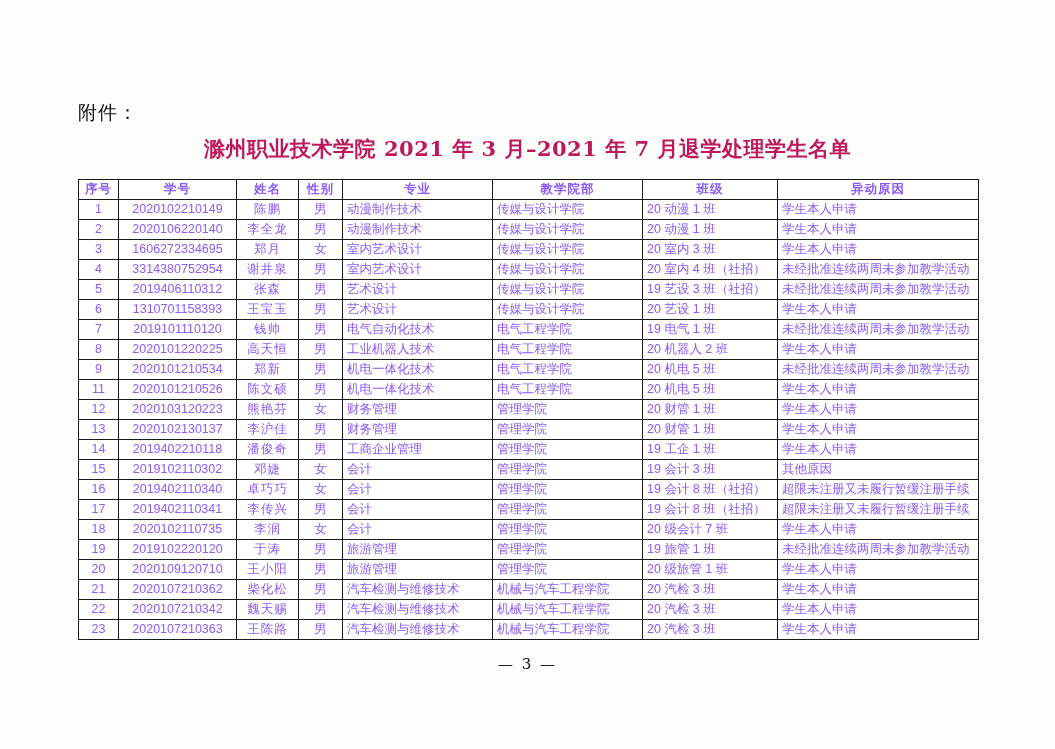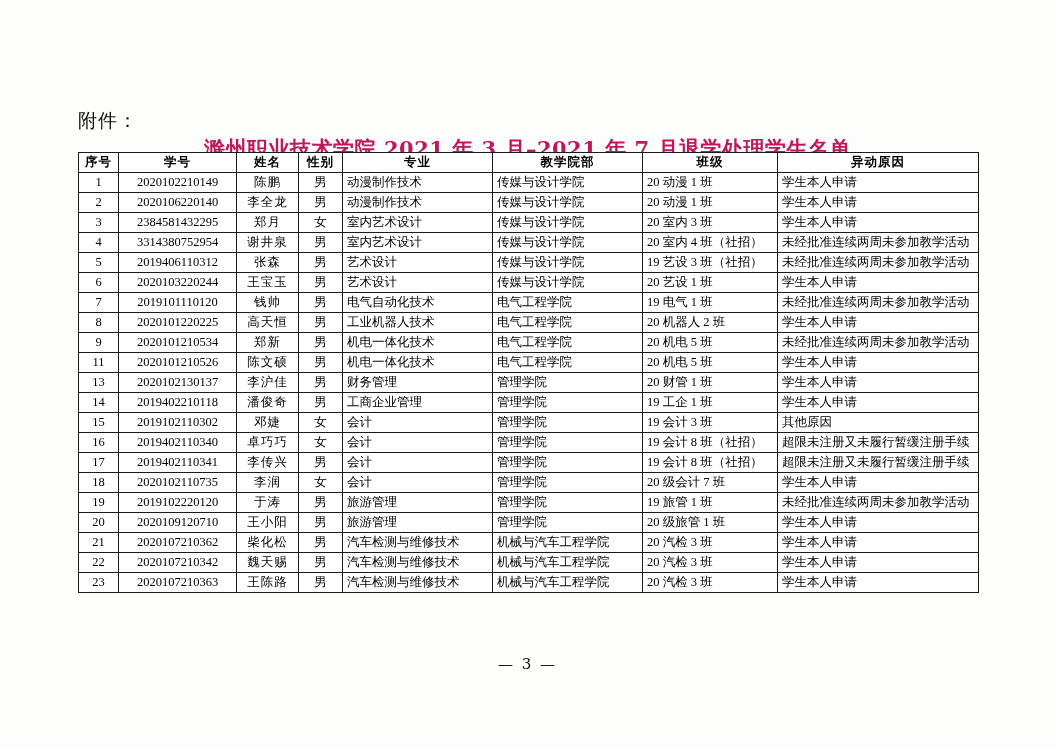--- a/index.html
+++ b/index.html
@@ -23,44 +23,43 @@
     background: #fdfdfb;
   }
   .attachment-label {
     position: absolute;
     left: 78px;
     top: 100px;
     font-family: "DejaVu Serif", "Liberation Serif", serif;
     font-size: 19px;
     letter-spacing: 1px;
     color: #111;
-    margin-top: 8px;
   }
   .doc-title {
     position: absolute;
     left: 0;
     top: 135px;
     width: 1055px;
     text-align: center;
     font-family: "DejaVu Serif", "Liberation Serif", serif;
     font-weight: bold;
     font-size: 21px;
     letter-spacing: 0.5px;
     color: #be185d;
   }
   table.roster {
     position: absolute;
     left: 78px;
-    top: 152px;
+    top: 179px;
     width: 900px;
     border-collapse: collapse;
     table-layout: fixed;
-    font-family: Liberation Serif, serif;
+    font-family: Liberation Sans, sans-serif;
     font-size: 12.5px;
-    color: #000000;
+    color: #8b5cf6;
     background: #fff;
   }
   table.roster th, table.roster td {
     border: 1px solid #1a1a1a;
     height: 19px;
     line-height: 19px;
     padding: 0 4px;
     white-space: nowrap;
     overflow: hidden;
   }
@@ -147,21 +146,21 @@
           <td class="c-sid">2020106220140</td>
           <td class="c-name">李全龙</td>
           <td class="c-sex">男</td>
           <td class="c-major">动漫制作技术</td>
           <td class="c-dept">传媒与设计学院</td>
           <td class="c-class">20 动漫 1 班</td>
           <td class="c-reason">学生本人申请</td>
         </tr>
         <tr>
           <td class="c-idx">3</td>
-          <td class="c-sid">2384581432295</td>
+          <td class="c-sid">1606272334695</td>
           <td class="c-name">郑月</td>
           <td class="c-sex">女</td>
           <td class="c-major">室内艺术设计</td>
           <td class="c-dept">传媒与设计学院</td>
           <td class="c-class">20 室内 3 班</td>
           <td class="c-reason">学生本人申请</td>
         </tr>
         <tr>
           <td class="c-idx">4</td>
           <td class="c-sid">3314380752954</td>
@@ -177,21 +176,21 @@
           <td class="c-sid">2019406110312</td>
           <td class="c-name">张森</td>
           <td class="c-sex">男</td>
           <td class="c-major">艺术设计</td>
           <td class="c-dept">传媒与设计学院</td>
           <td class="c-class">19 艺设 3 班（社招）</td>
           <td class="c-reason">未经批准连续两周未参加教学活动</td>
         </tr>
         <tr>
           <td class="c-idx">6</td>
-          <td class="c-sid">2020103220244</td>
+          <td class="c-sid">1310701158393</td>
           <td class="c-name">王宝玉</td>
           <td class="c-sex">男</td>
           <td class="c-major">艺术设计</td>
           <td class="c-dept">传媒与设计学院</td>
           <td class="c-class">20 艺设 1 班</td>
           <td class="c-reason">学生本人申请</td>
         </tr>
         <tr>
           <td class="c-idx">7</td>
           <td class="c-sid">2019101110120</td>
@@ -226,20 +225,30 @@
           <td class="c-idx">11</td>
           <td class="c-sid">2020101210526</td>
           <td class="c-name">陈文硕</td>
           <td class="c-sex">男</td>
           <td class="c-major">机电一体化技术</td>
           <td class="c-dept">电气工程学院</td>
           <td class="c-class">20 机电 5 班</td>
           <td class="c-reason">学生本人申请</td>
         </tr>
         <tr>
+          <td class="c-idx">12</td>
+          <td class="c-sid">2020103120223</td>
+          <td class="c-name">熊艳芬</td>
+          <td class="c-sex">女</td>
+          <td class="c-major">财务管理</td>
+          <td class="c-dept">管理学院</td>
+          <td class="c-class">20 财管 1 班</td>
+          <td class="c-reason">学生本人申请</td>
+        </tr>
+        <tr>
           <td class="c-idx">13</td>
           <td class="c-sid">2020102130137</td>
           <td class="c-name">李沪佳</td>
           <td class="c-sex">男</td>
           <td class="c-major">财务管理</td>
           <td class="c-dept">管理学院</td>
           <td class="c-class">20 财管 1 班</td>
           <td class="c-reason">学生本人申请</td>
         </tr>
         <tr>

